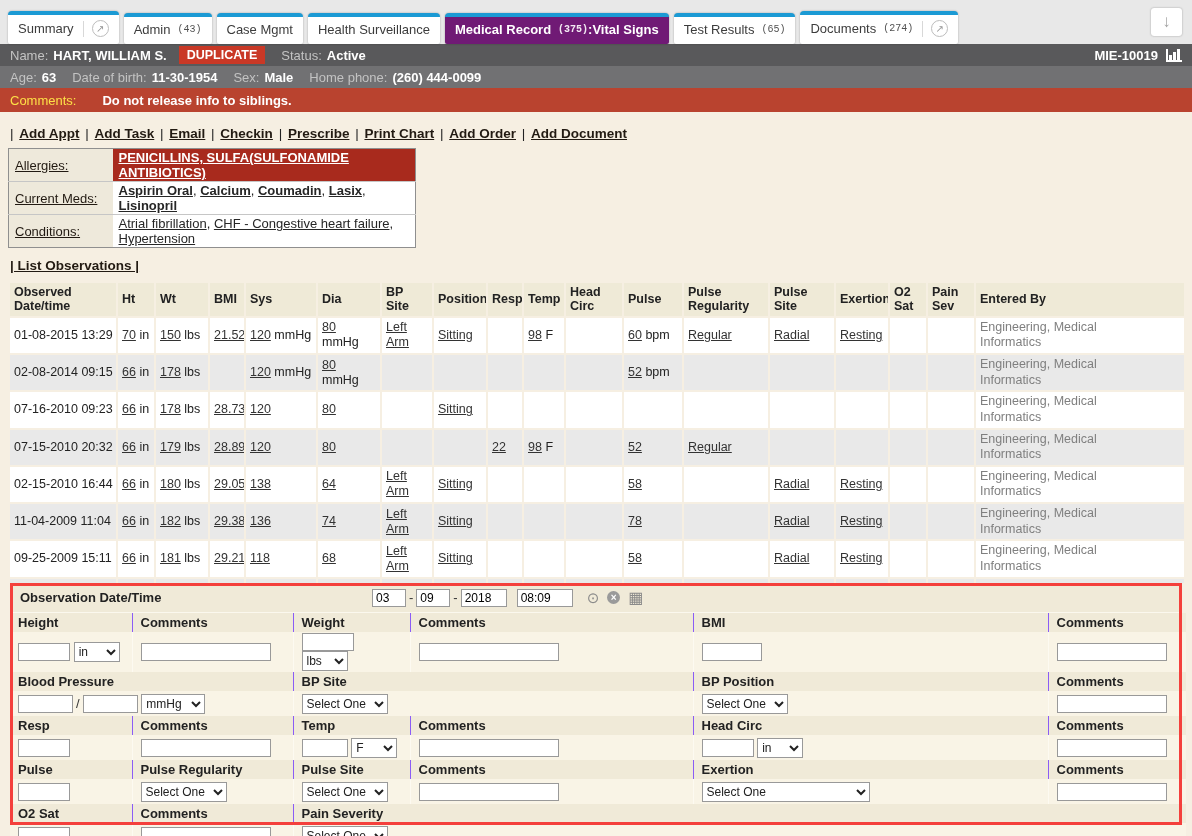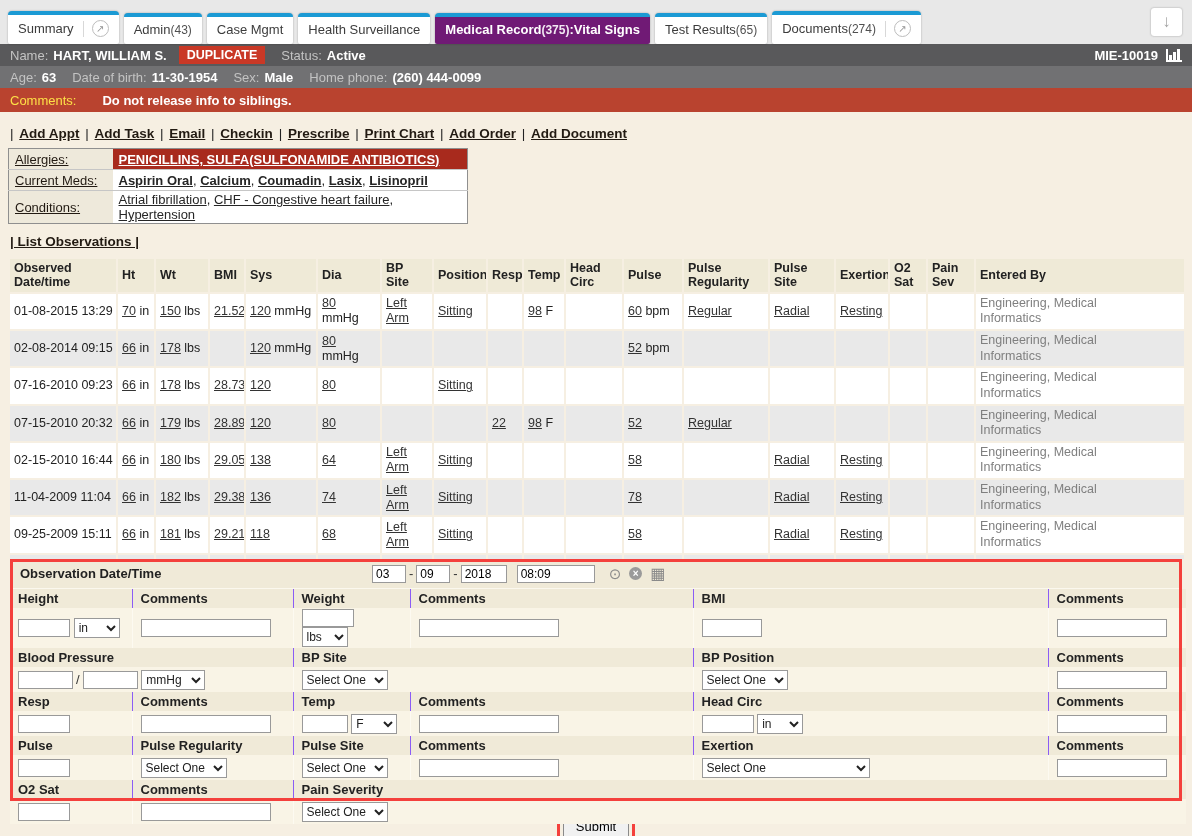--- a/index.html
+++ b/index.html
@@ -6,21 +6,21 @@
   html,body { width: 1192px; height: 836px; overflow: hidden; }
   body { font-family: "Liberation Sans", sans-serif; background: #F6EFE2; font-size: 13px; color:#222; }
   a { cursor: pointer; }
 
   
   .tabbar { position: relative; height: 44px; background: #E8E8E8; padding: 8px 0 0 8px; display:flex; align-items:flex-end; }
   .tabs { display:flex; align-items:flex-end; }
   .tab { display:inline-flex; align-items:center; background:#fff; border-top:4px solid #1B9AD4; border-radius:4px 4px 2px 2px;
          padding:5px 10px 7px; margin-right:5px; color:#3C3C3C; box-shadow:0 0 2px rgba(0,0,0,.3); white-space:nowrap; }
   .tab.active { background:#701a75; color:#fff; font-weight:bold;justify-content:center; }
-  .tcount { font-size:12px; margin-left:0; opacity:.9; }
+  .tcount { font-size:10px; margin-left:7px; opacity:.9;font-family:Liberation Mono, monospace; }
   .tsuffix { font-weight:bold; }
   .tdiv { width:1px; height:16px; background:#D8D8D8; margin:0 8px 0 9px; display:inline-block; }
   .popout { display:inline-flex; width:17px; height:17px; border:1px solid #BDBDBD; border-radius:50%;
             align-items:center; justify-content:center; font-size:10px; color:#949494; background:#fff; }
   .dl-btn { position:absolute; right:10px; top:8px; width:31px; height:28px; background:#fff; border-radius:3px;
             box-shadow:0 0 2px rgba(0,0,0,.35); display:flex; align-items:center; justify-content:center;
             color:#A3A3A3; font-size:17px; font-weight:bold; cursor:pointer; }
 
   
   .bar { display:flex; align-items:center; color:#fff; padding:0 10px; }
@@ -37,21 +37,21 @@
   .chart-icon i { display:block; width:3px; background:#fff; }
   .cb1{height:5px;} .cb2{height:8px;} .cb3{height:11px;}
   .c-label { color:#fde047; margin-right:26px; }
   .bar3 .bval { font-weight:bold; }
 
   
   .content { padding: 14px 8px 0; }
   .actions { font-size:13.5px; color:#222; padding-left:2px; }
   .actions a { color:#221A12; font-weight:bold; text-decoration:underline; margin:0 2px; }
 
-  .summary-box { margin-top:7px; width:460px; border:1px solid #8F8F8F; background:#fff; border-collapse:collapse; font-size:13px; }
+  .summary-box { margin-top:7px; width:408px; border:1px solid #8F8F8F; background:#fff; border-collapse:collapse; font-size:13px; }
   .summary-box td { border-bottom:1px solid #C6C6C6; padding:1px 6px; vertical-align:middle; height:21px; }
   .summary-box tr:last-child td { border-bottom:none; }
   .sb-label { width:104px; background:#EEE9DB; }
   .sb-label a { color:#221A12; text-decoration:underline; }
   .allergy-val { background:#A82A1D; }
   .allergy-val a { color:#fff; font-weight:bold; text-decoration:underline;text-align:center; }
   .med-list a { color:#262626; font-weight:bold; text-decoration:underline; }
   .cond-list a { color:#262626; text-decoration:underline;margin-top:36px; }
 
   .obs-link-row { margin:10px 0 8px 2px; font-size:13.5px; }
@@ -85,21 +85,21 @@
   table.fgrid { width:100%; border-collapse:collapse; table-layout:fixed; }
   table.fgrid td { padding:1px 8px; vertical-align:middle; }
   tr.lrow td { background:#F0EAD8; font-weight:bold; font-size:13px; height:19px; border-left:1px solid #8b5cf6; }
   tr.irow td { background:#F9F4E6; height:25px; border-left:1px solid #FDFAF1; }
   tr.lrow td:first-child, tr.irow td:first-child { border-left:none; }
 
   input[type=text] { border:1px solid #999; height:18px; font-size:12px; padding:0 3px; background:#fff;
                      font-family:"Liberation Sans",sans-serif; }
   select { border:1px solid #999; height:20px; font-size:12px; background:#fff; color:#222;
            font-family:"Liberation Sans",sans-serif; }
-  .w34{width:34px;} .w46{width:46px;} .w52{width:52px;} .w55{width:55px;} .w60{width:60px;} .w78{width:78px;}
+  .w34{width:34px;} .w46{width:46px;} .w52{width:52px;} .w55{width:55px;} .w60{width:60px;} .w78{width:56px;}
   .w110{width:110px;} .w130{width:130px;} .w140{width:140px;}
   .s44{width:46px;} .s64{width:64px;} .s82{width:86px;} .s165{width:168px;}
   .slash { margin:0 3px; color:#333; }
 
   .submit-row { text-align:center; padding-top:9px; }
   .submit-hl { display:inline-block; border:3px solid #F4403C; padding:2px 3px; background:transparent; }
   .submit-hl button { font-size:13px; font-family:"Liberation Sans",sans-serif; padding:3px 12px;
                       background:#F1F1F1; border:1px solid #8A8A8A; color:#000; cursor:pointer; }
 </style>
 </head>

